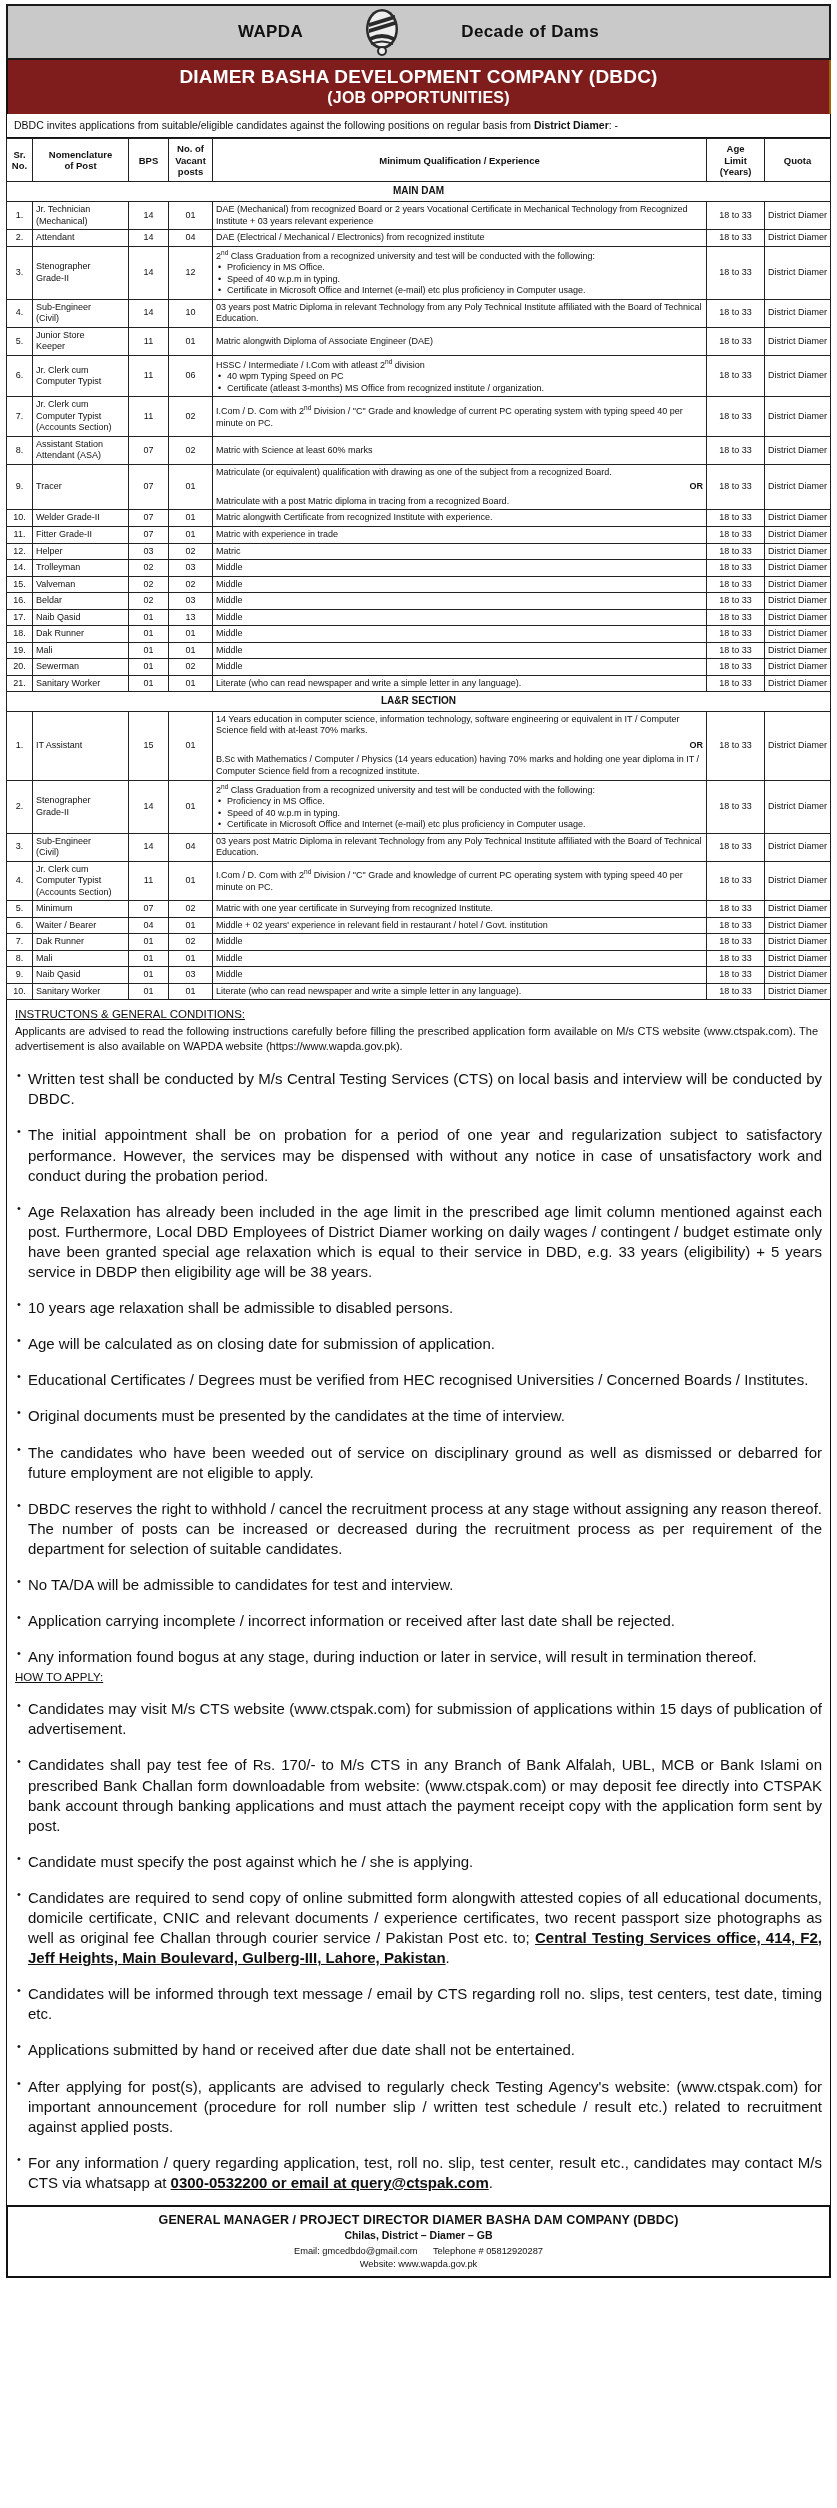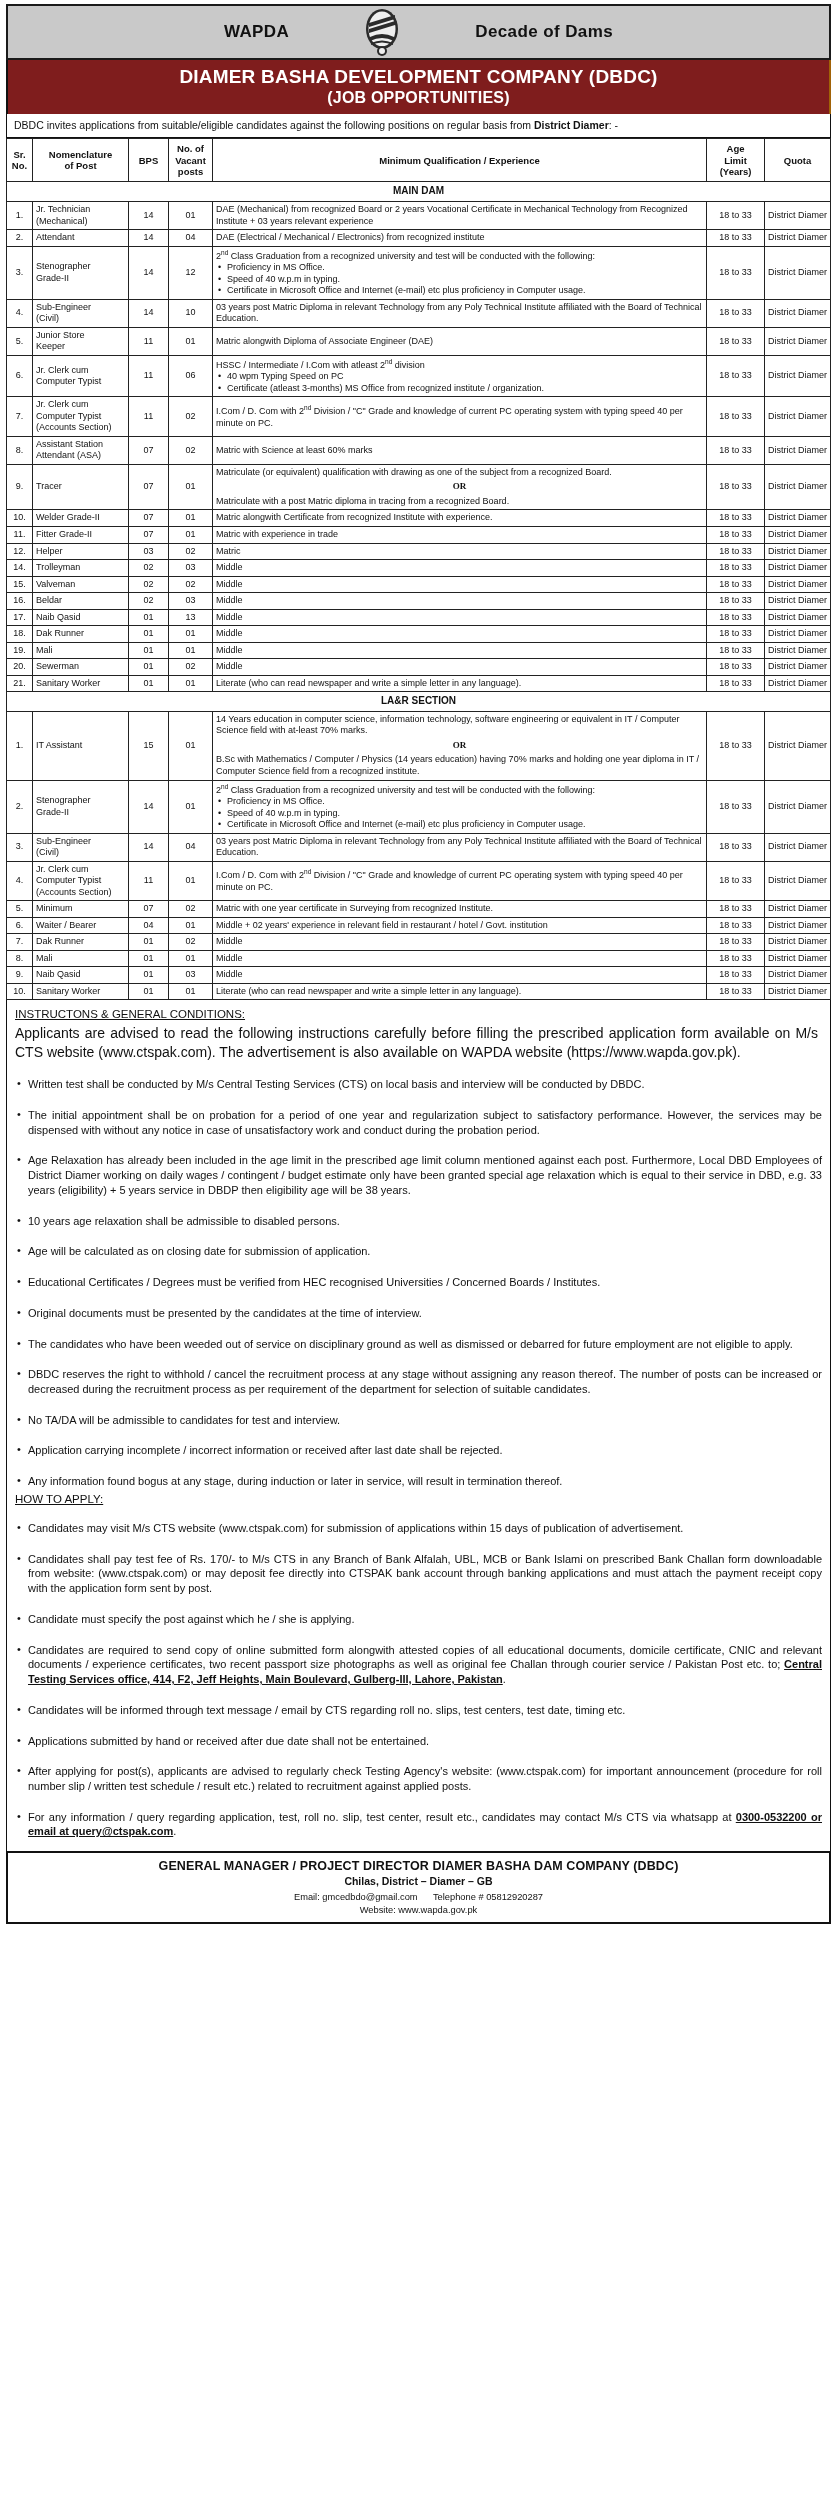--- a/index.html
+++ b/index.html
@@ -19,21 +19,21 @@
   }
 
   
   .masthead {
     border: 2px solid #1a1a1a;
     background: #c9c9c9;
     height: 56px;
     display: flex;
     align-items: center;
     justify-content: center;
-    gap: 70px;
+    gap: 56px;
     position: relative;
   }
   .masthead .mh-text {
     font-size: 17px;
     font-weight: bold;
     letter-spacing: .4px;
     color: #111;
   }
   .logo-wrap {
     width: 46px; height: 52px;
@@ -115,50 +115,50 @@
     margin: 0; padding-left: 11px; list-style: none;
   }
   .qual-lines ul li {
     position: relative; padding-left: 0; margin: 0;
   }
   .qual-lines ul li::before {
     content: "\2022";
     position: absolute; left: -9px; top: 0;
   }
   .or-line {
-    display:block; text-align:center; font-weight:bold; margin: 3px 0 3px 0; font-family: Liberation Serif, serif;
+    display:block; text-align:right; font-weight:bold; margin: 3px 0 3px 0;
   }
   sup { font-size: 6.5px; vertical-align: super; }
 
   
   .instr-box {
     border: 1px solid #111;
     border-top: none;
     padding: 5px 8px 8px 8px;
   }
   .sec-head {
     font-size: 11.5px;
     font-weight: normal;
     text-decoration: underline;
     margin: 3px 0 4px 0;
   }
   .para {
-    font-size: 14px;
+    font-size: 11px;
     line-height: 1.32;
     text-align: justify;
     margin: 0 4px 4px 0;
   }
   ul.bullets {
     list-style: none;
     margin: 0;
     padding: 0 0 0 13px;
   }
   ul.bullets > li {
     position: relative;
-    font-size: 11px;
+    font-size: 15px;
     line-height: 1.34;
     text-align: justify;
     margin: 16px 0 4px 0;
   }
   ul.bullets > li::before {
     content: "\2022";
     position: absolute;
     left: -11px;
     top: -1px;
     font-size: 11px;

